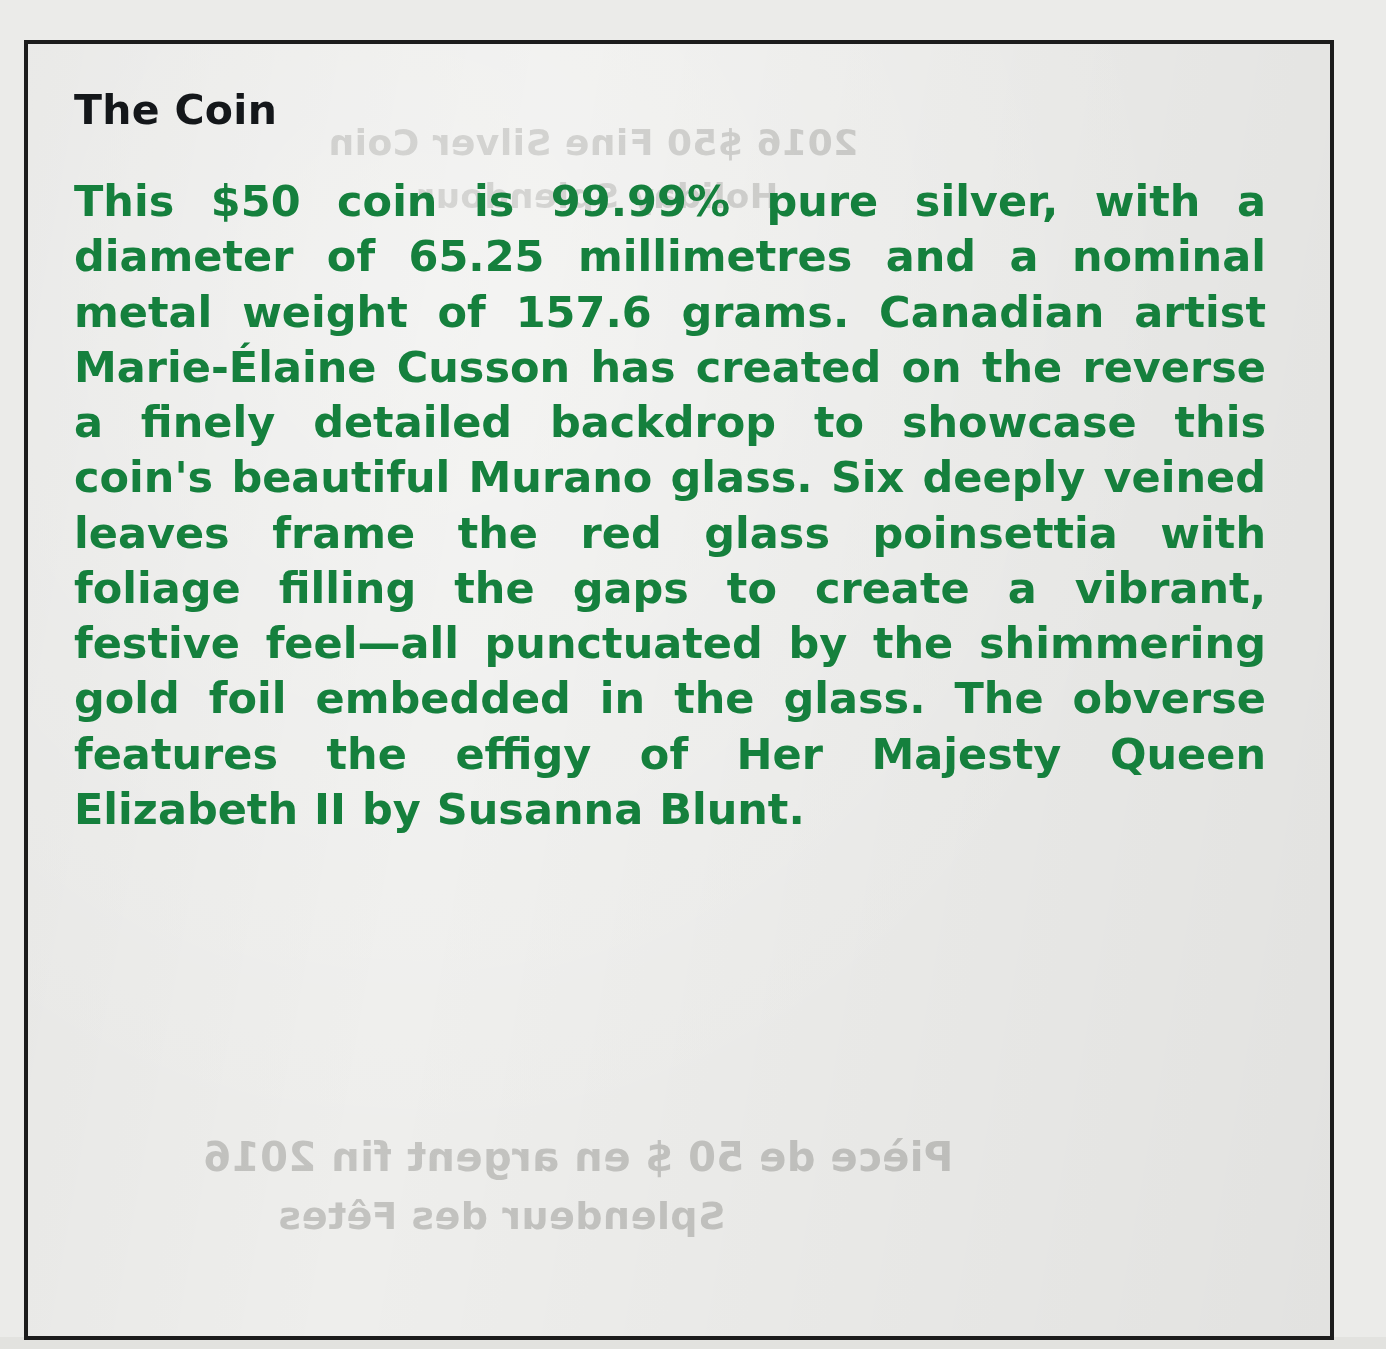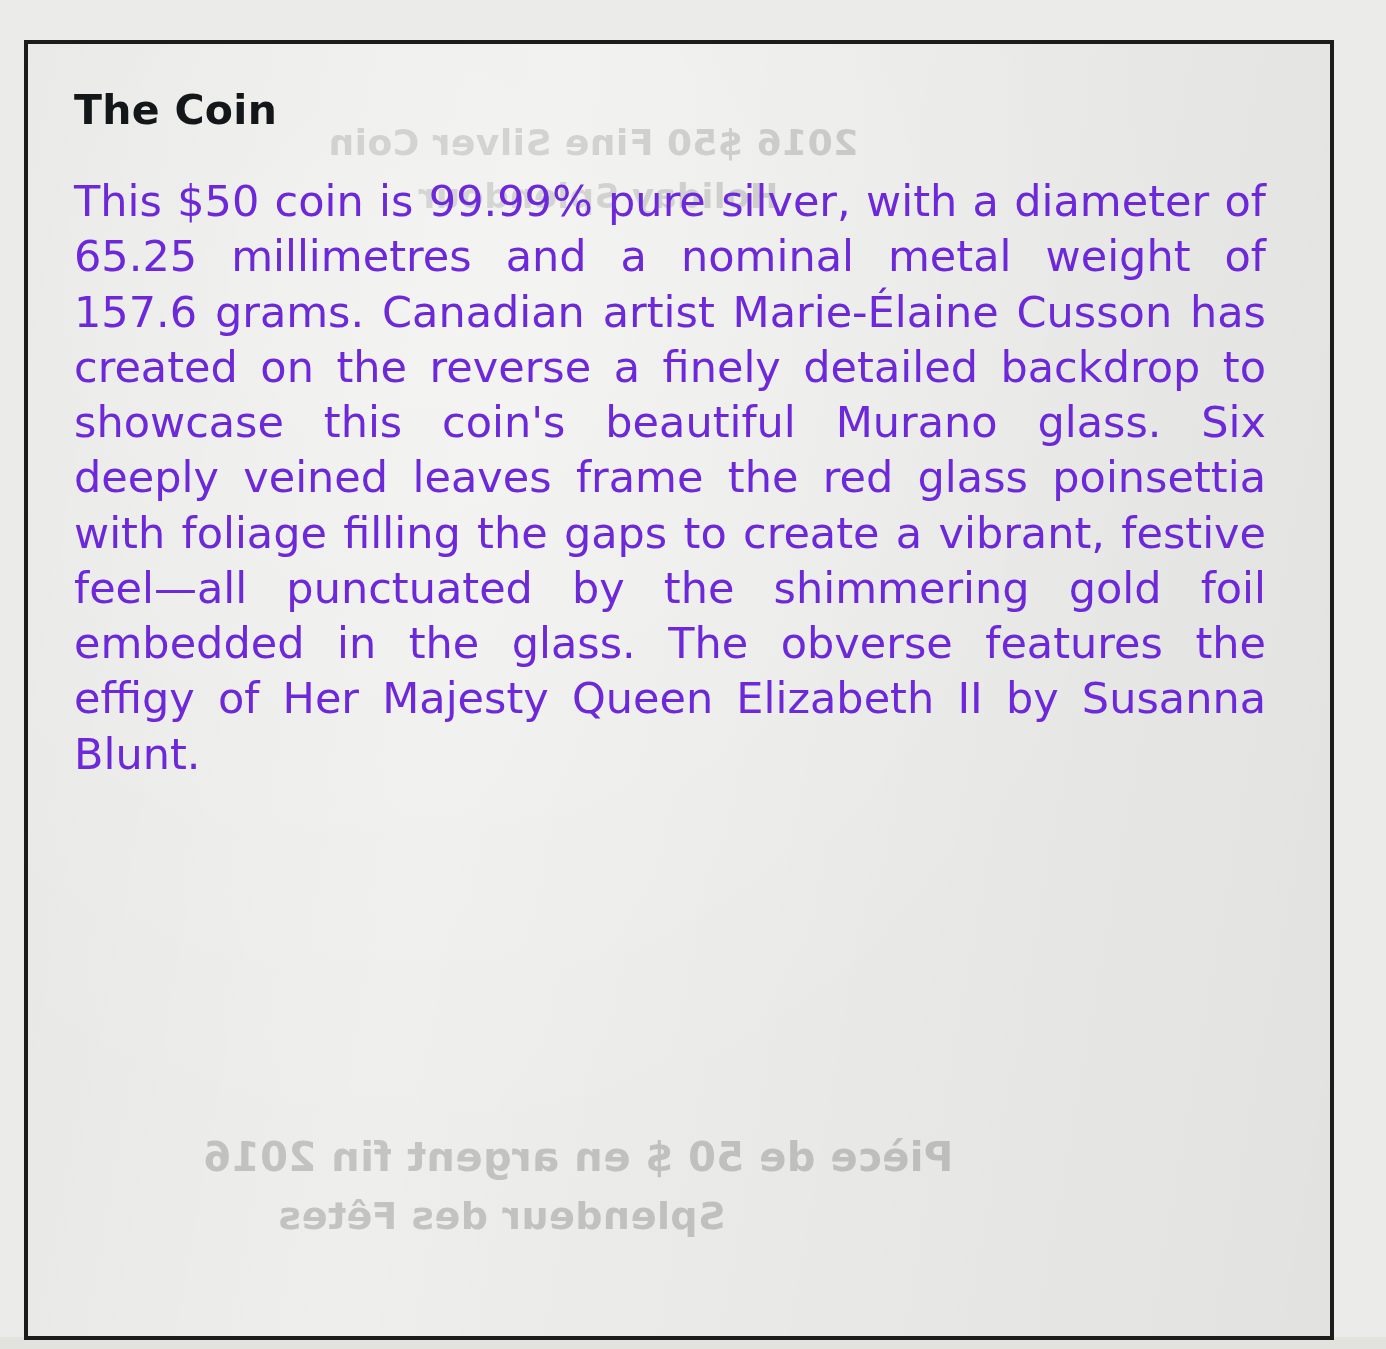--- a/index.html
+++ b/index.html
@@ -74,25 +74,26 @@
     font-size: 41px;
     font-weight: bold;
     color: #14171a;
     letter-spacing: 0.3px;
     margin: 0 0 40px 18px;
   }
 
   .body-text {
     font-size: 43px;
     line-height: 1.285;
-    color: #6d28d9;
+    color: #15803d;
     text-align: justify;
     text-justify: inter-word;
     margin: 4px 18px 0 18px;
     word-spacing: 1px;
+    font-weight: bold;
   }
 
   
   .bottom-strip {
     position: absolute;
     left: 0;
     bottom: 0;
     width: 1386px;
     height: 12px;
     background: #e2e2df;

